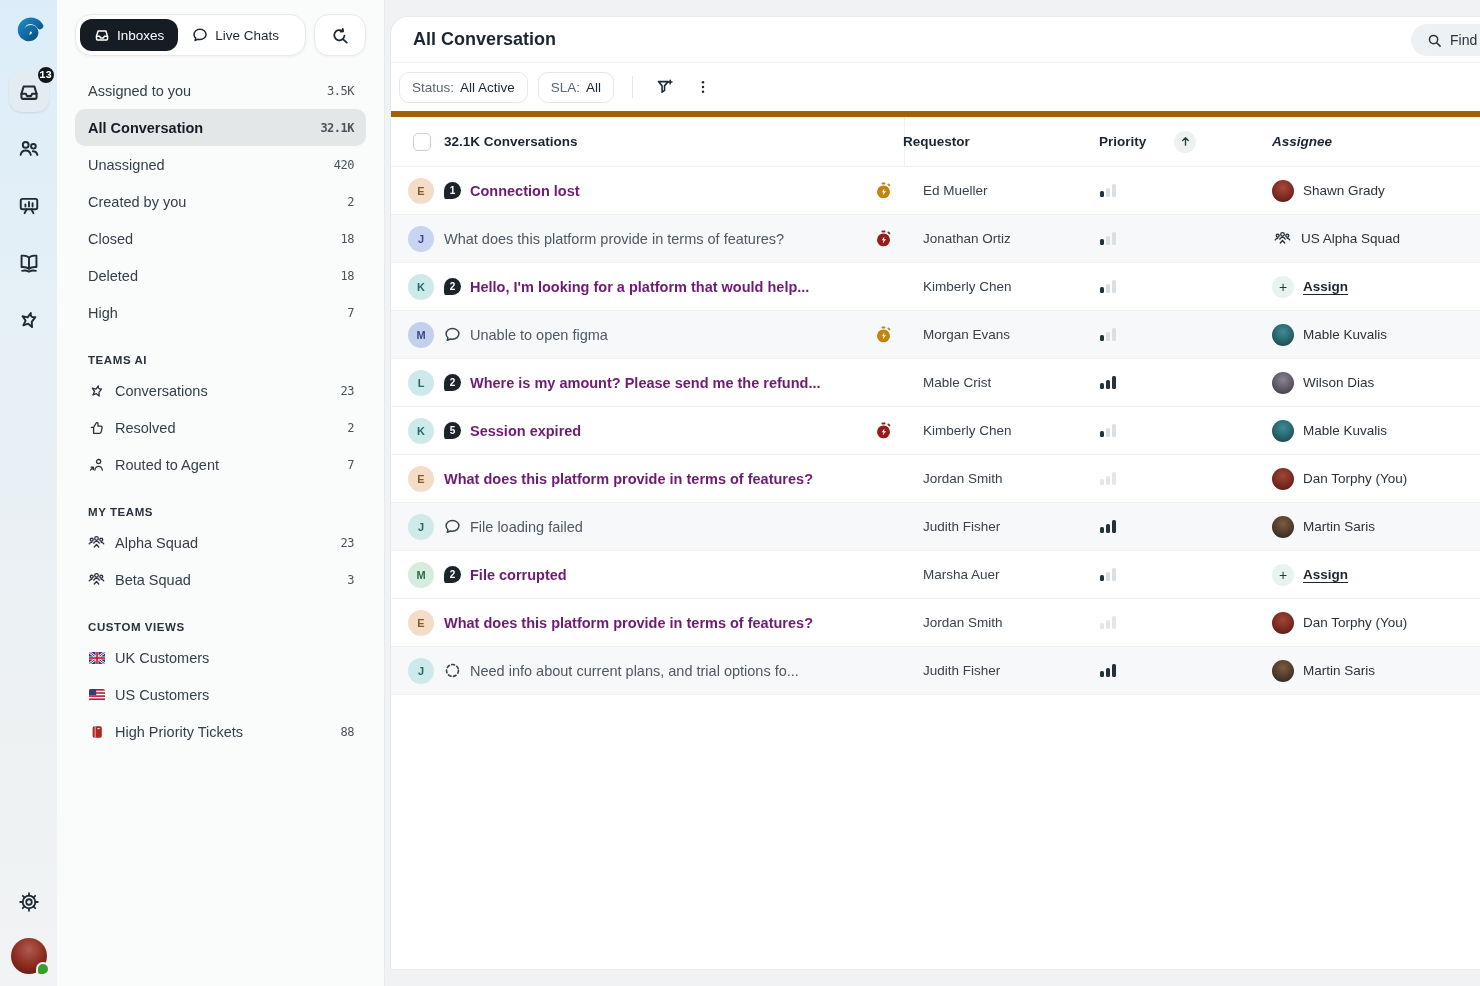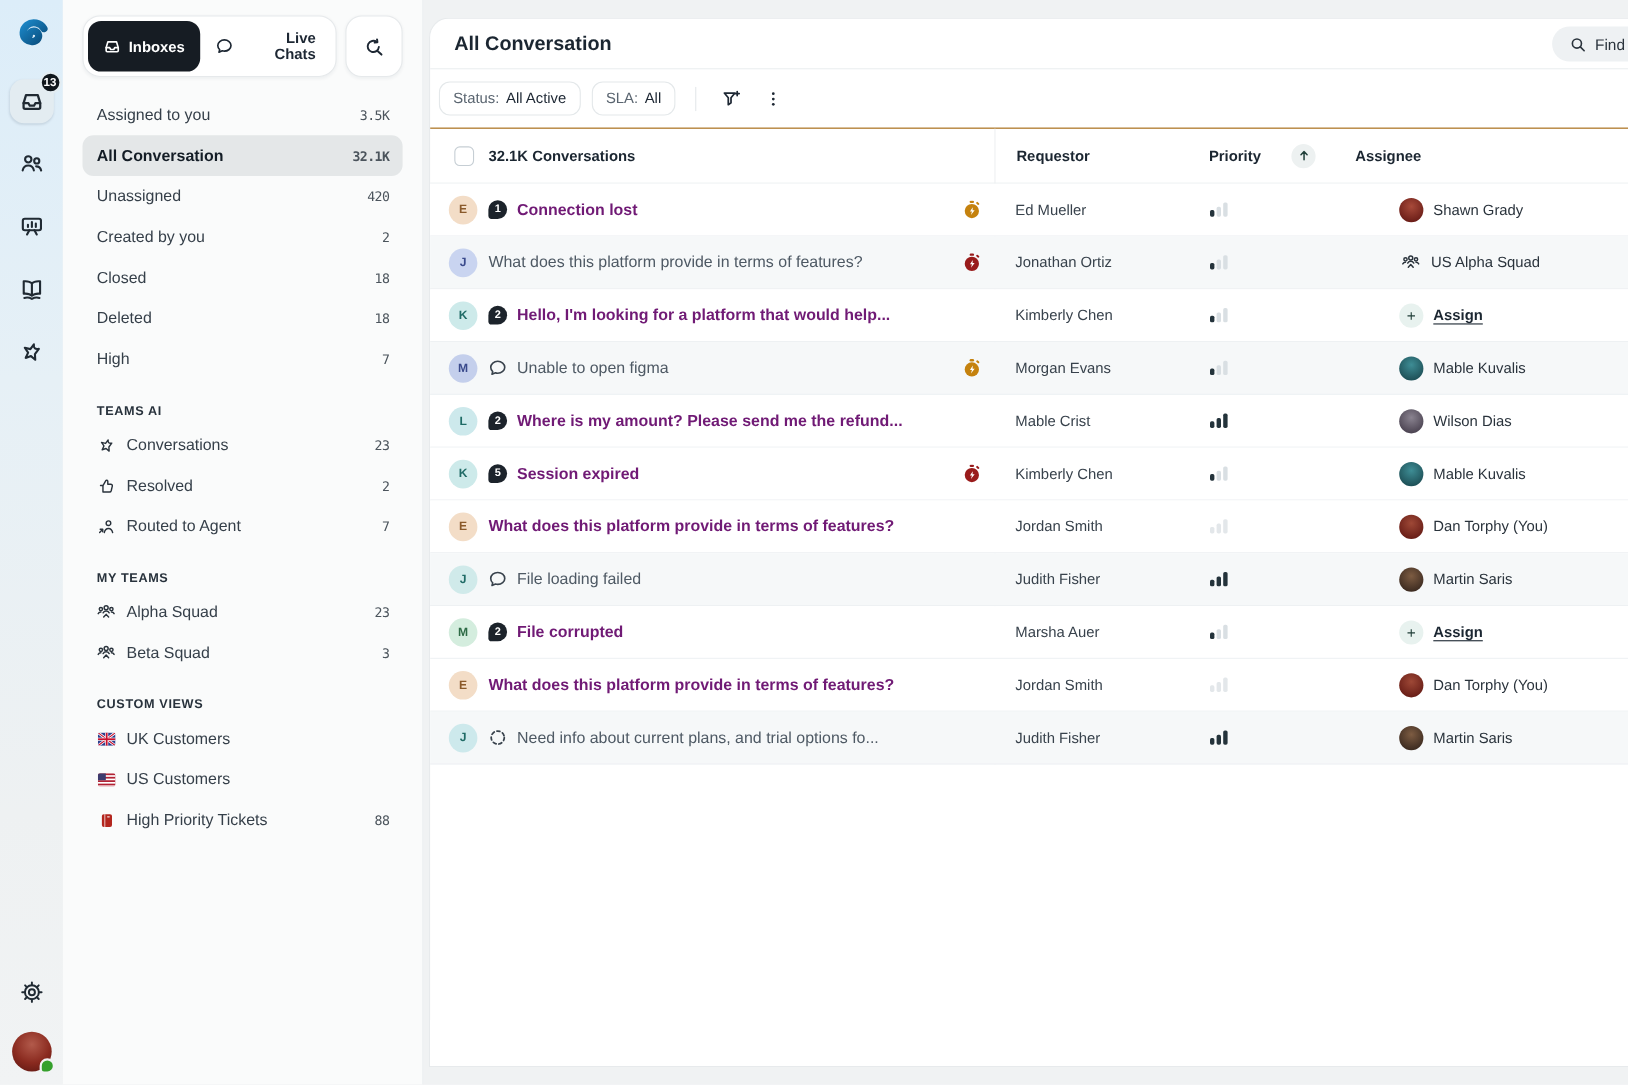--- a/index.html
+++ b/index.html
@@ -4,65 +4,65 @@
 <style>
   * { margin:0; padding:0; box-sizing:border-box; }
   html,body { width:1480px; height:986px; overflow:hidden; font-family:"Liberation Sans", sans-serif; background:#f0f2f3; color:#1c2630; }
 
   .app { display:flex; width:1480px; height:986px; }
 
   
   .rail { width:57px; flex:0 0 57px; background:linear-gradient(180deg,#dcedf9 0%,#e6f0f6 35%,#eef1f2 75%,#f1f3f4 100%); display:flex; flex-direction:column; align-items:center; padding:14px 0 12px; position:relative; }
   .rail .logo { width:36px; height:40px; margin-bottom:18px; }
   .rail-btn { width:40px; height:40px; border-radius:13px; display:flex; align-items:center; justify-content:center; position:relative; margin-bottom:17px; color:#202a33; }
-  .rail-btn.active { background:#e3ecf1; box-shadow:0 1px 2px rgba(30,50,70,.12); }
+  .rail-btn.active { background:#e3ecf1; box-shadow:0 1px 2px rgba(30,50,70,.12);font-family:Liberation Mono, monospace; }
   .rail-badge { position:absolute; top:-7px; right:-7px; background:#10161c; color:#fff; font-size:10.5px; font-weight:700; min-width:20px; height:20px; border-radius:10px; display:flex; align-items:center; justify-content:center; border:2px solid #e3ecf1; }
   .rail-spacer { flex:1; }
   .rail-avatar { width:36px; height:36px; border-radius:50%; background:radial-gradient(circle at 50% 32%, #b25a4b 0%, #8a2a1f 55%, #581510 100%); position:relative; margin-top:16px; }
   .rail-avatar .dot { position:absolute; right:-3px; bottom:-2px; width:14px; height:14px; background:#35a02c; border-radius:50% 50% 50% 4px; border:2px solid #f1f3f4; }
 
   
   .sidebar { width:328px; flex:0 0 328px; background:#fafbfb; border-right:1px solid #e8ebed; padding:14px 18px 0 18px; overflow:hidden; }
   .side-top { display:flex; gap:8px; margin-bottom:16px; }
   .seg { background:#fff; border:1px solid #e6e9eb; border-radius:16px; padding:4px; display:flex; flex:1; box-shadow:0 1px 3px rgba(25,40,55,.05); }
-  .seg-btn { display:flex; align-items:center; gap:7px; padding:8px 14px; border-radius:12px; font-size:13.5px; font-weight:700; color:#1d2733; cursor:pointer;text-align:right; }
+  .seg-btn { display:flex; align-items:center; gap:7px; padding:8px 14px; border-radius:12px; font-size:13.5px; font-weight:400; color:#1d2733; cursor:pointer;text-align:right; }
   .seg-btn.active { background:#161c23; color:#fff; }
   .sq-btn { width:52px; flex:0 0 52px; background:#fff; border:1px solid #e6e9eb; border-radius:15px; display:flex; align-items:center; justify-content:center; color:#1d2733; box-shadow:0 1px 3px rgba(25,40,55,.05); }
 
   .nav-item { display:flex; align-items:center; justify-content:space-between; height:37px; padding:0 12px 0 13px; border-radius:10px; font-size:14.5px; color:#353f49; cursor:pointer; }
   .nav-item.active { background:#e4e7e8; color:#141d26; font-weight:700; }
   .nav-count { font-family:"DejaVu Sans Mono", monospace; font-size:12px; color:#4b545c; letter-spacing:-0.5px; }
   .section { margin-top:23px; }
   .section-title { font-size:11.5px; font-weight:700; letter-spacing:.05em; color:#28323c; padding:0 13px; margin-bottom:6px; }
   .side-item { display:flex; align-items:center; height:37px; padding:0 12px 0 13px; border-radius:10px; font-size:14.5px; color:#353f49; cursor:pointer; }
   .side-item .ic { width:17px; height:17px; margin-right:10px; display:flex; align-items:center; justify-content:center; color:#2a333c; flex:0 0 17px; }
   .side-item .lbl { flex:1; }
 
   
   .main { flex:1; background:#f0f2f3; padding:16px 0 0 5px; min-width:0; }
   .card { background:#fff; border:1px solid #e7eaec; border-right:none; border-top-left-radius:18px; height:954px; position:relative; overflow:hidden; }
 
   .titlebar { height:46px; display:flex; align-items:center; padding-left:22px; border-bottom:1px solid #eceff1; position:relative; }
   .page-title { font-size:18px; font-weight:700; color:#1b2631; }
   .find-pill { position:absolute; left:1020px; top:7px; height:32px; background:#eef1f3; border-radius:999px; display:flex; align-items:center; gap:8px; padding:0 16px; font-size:14px; color:#2a333c; width:180px; cursor:pointer; }
 
-  .filterbar { height:54px; display:flex; align-items:center; gap:10px; padding-left:8px; border-bottom:1px solid #a16207; }
+  .filterbar { height:54px; display:flex; align-items:center; gap:10px; padding-left:8px; border-bottom:6px solid #a16207; }
   .filter-pill { display:flex; align-items:center; gap:6px; border:1px solid #e4e8ea; border-radius:10px; padding:7px 12px; font-size:13.5px; cursor:pointer; background:#fff; }
   .filter-pill .k { color:#5a6570; }
   .filter-pill .v { color:#1d2733; font-weight:400; }
   .vdiv { width:1px; height:22px; background:#e4e8ea; margin:0 8px; }
   .iconbtn { width:28px; height:28px; display:flex; align-items:center; justify-content:center; color:#1d2733; cursor:pointer; }
 
   .tablewrap { position:relative; }
   .col-divider { position:absolute; left:513px; top:0; bottom:0; width:1px; background:#eef0f2; }
   .thead { height:50px; position:relative; display:flex; align-items:center; padding-left:22px; border-bottom:1px solid #eceff1; }
   .checkbox { width:18px; height:18px; border:1.5px solid #c6ced4; border-radius:5px; background:#fff; cursor:pointer; }
   .thead .sel-label { margin-left:13px; font-size:13.5px; font-weight:700; color:#1b2631; }
   .th { position:absolute; font-size:13.5px; font-weight:700; color:#1b2631; display:flex; align-items:center; gap:6px; }
-  .th.requestor { left:533px; } .th.priority { left:708px;gap:28px; } .th.assignee { left:841px; }
+  .th.requestor { left:512px; } .th.priority { left:708px;gap:28px; } .th.assignee { left:881px;font-style:italic; }
   .sort-circle { width:22px; height:22px; border-radius:50%; background:#edf1f1; display:flex; align-items:center; justify-content:center; color:#21403a; cursor:pointer; }
 
   .row { position:relative; height:48px; display:flex; align-items:center; padding-left:17px; border-bottom:1px solid #eef1f3; background:#fff; cursor:pointer; }
   .row.gray { background:#f6f8f9; }
   .avatar { width:26px; height:26px; border-radius:50%; display:flex; align-items:center; justify-content:center; font-size:11px; font-weight:700; flex:0 0 26px; margin-right:10px; }
   .bubble-filled { min-width:17px; height:17px; background:#1c232b; color:#fff; border-radius:9px 9px 9px 3px; font-size:10px; font-weight:700; display:flex; align-items:center; justify-content:center; margin-right:9px; flex:0 0 17px; }
   .bubble-ic { width:17px; height:17px; color:#39434d; margin-right:9px; display:flex; align-items:center; justify-content:center; flex:0 0 17px; }
   .row-title { font-size:14.5px; white-space:nowrap; overflow:hidden; text-overflow:ellipsis; max-width:390px; }
   .row-title.unread { font-weight:700; color:#701a75; }
   .row-title.read { font-weight:400; color:#4e5964; }

